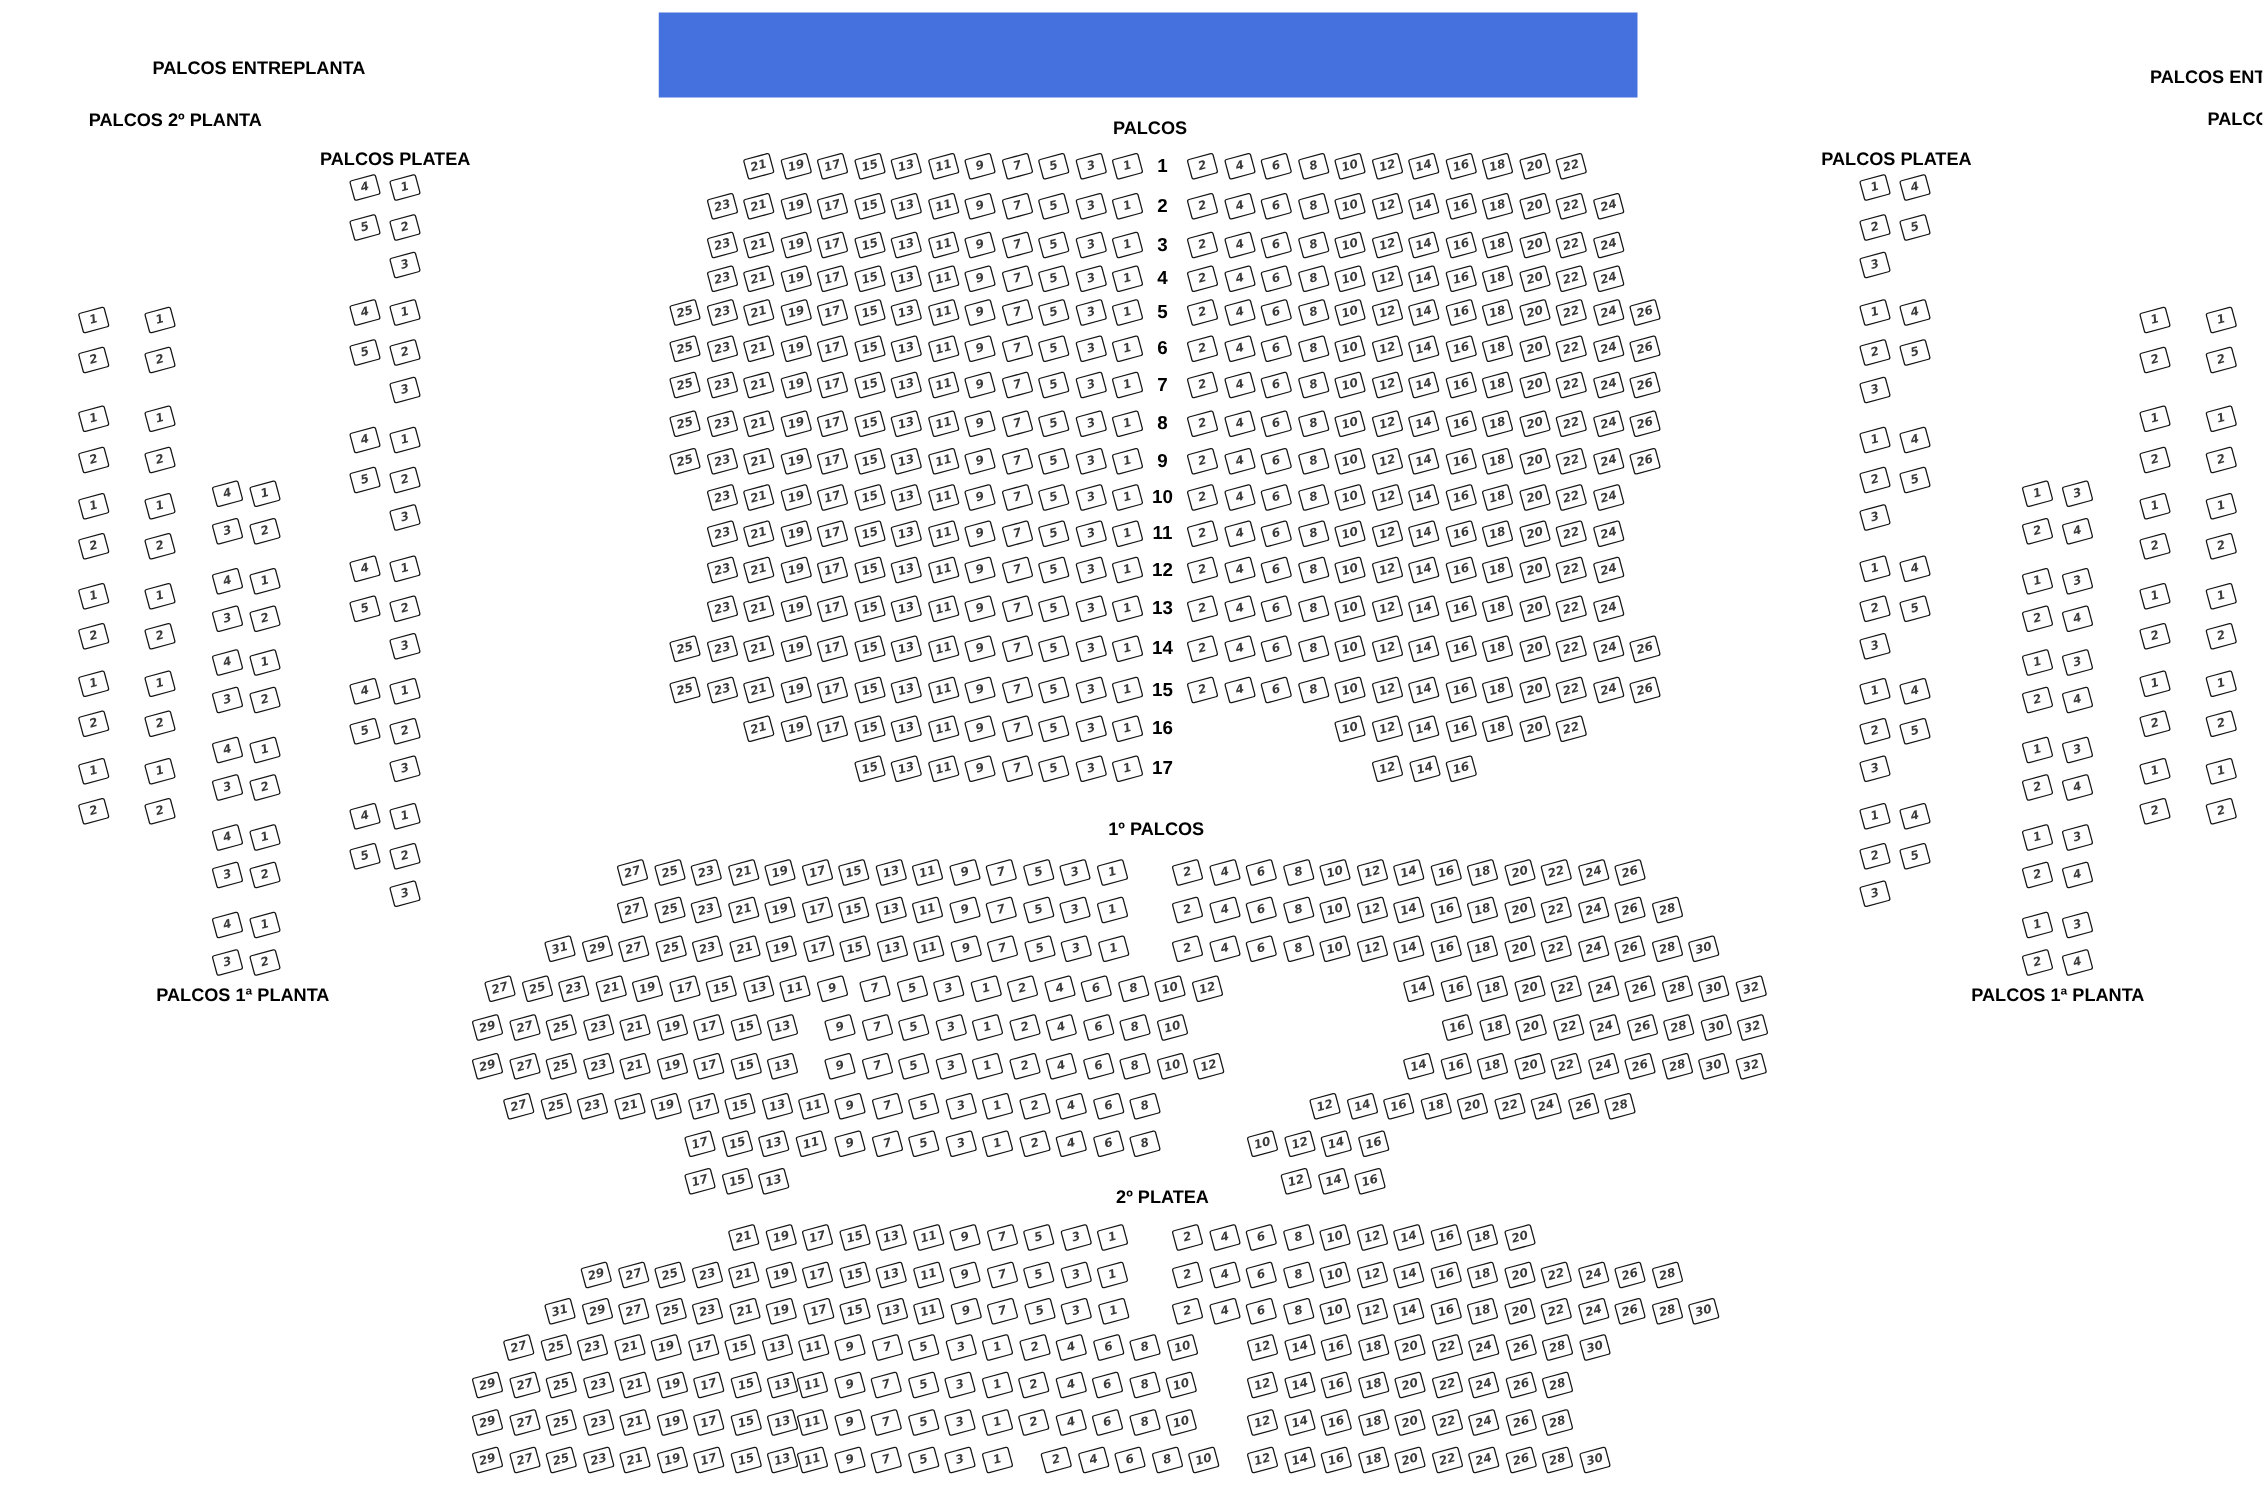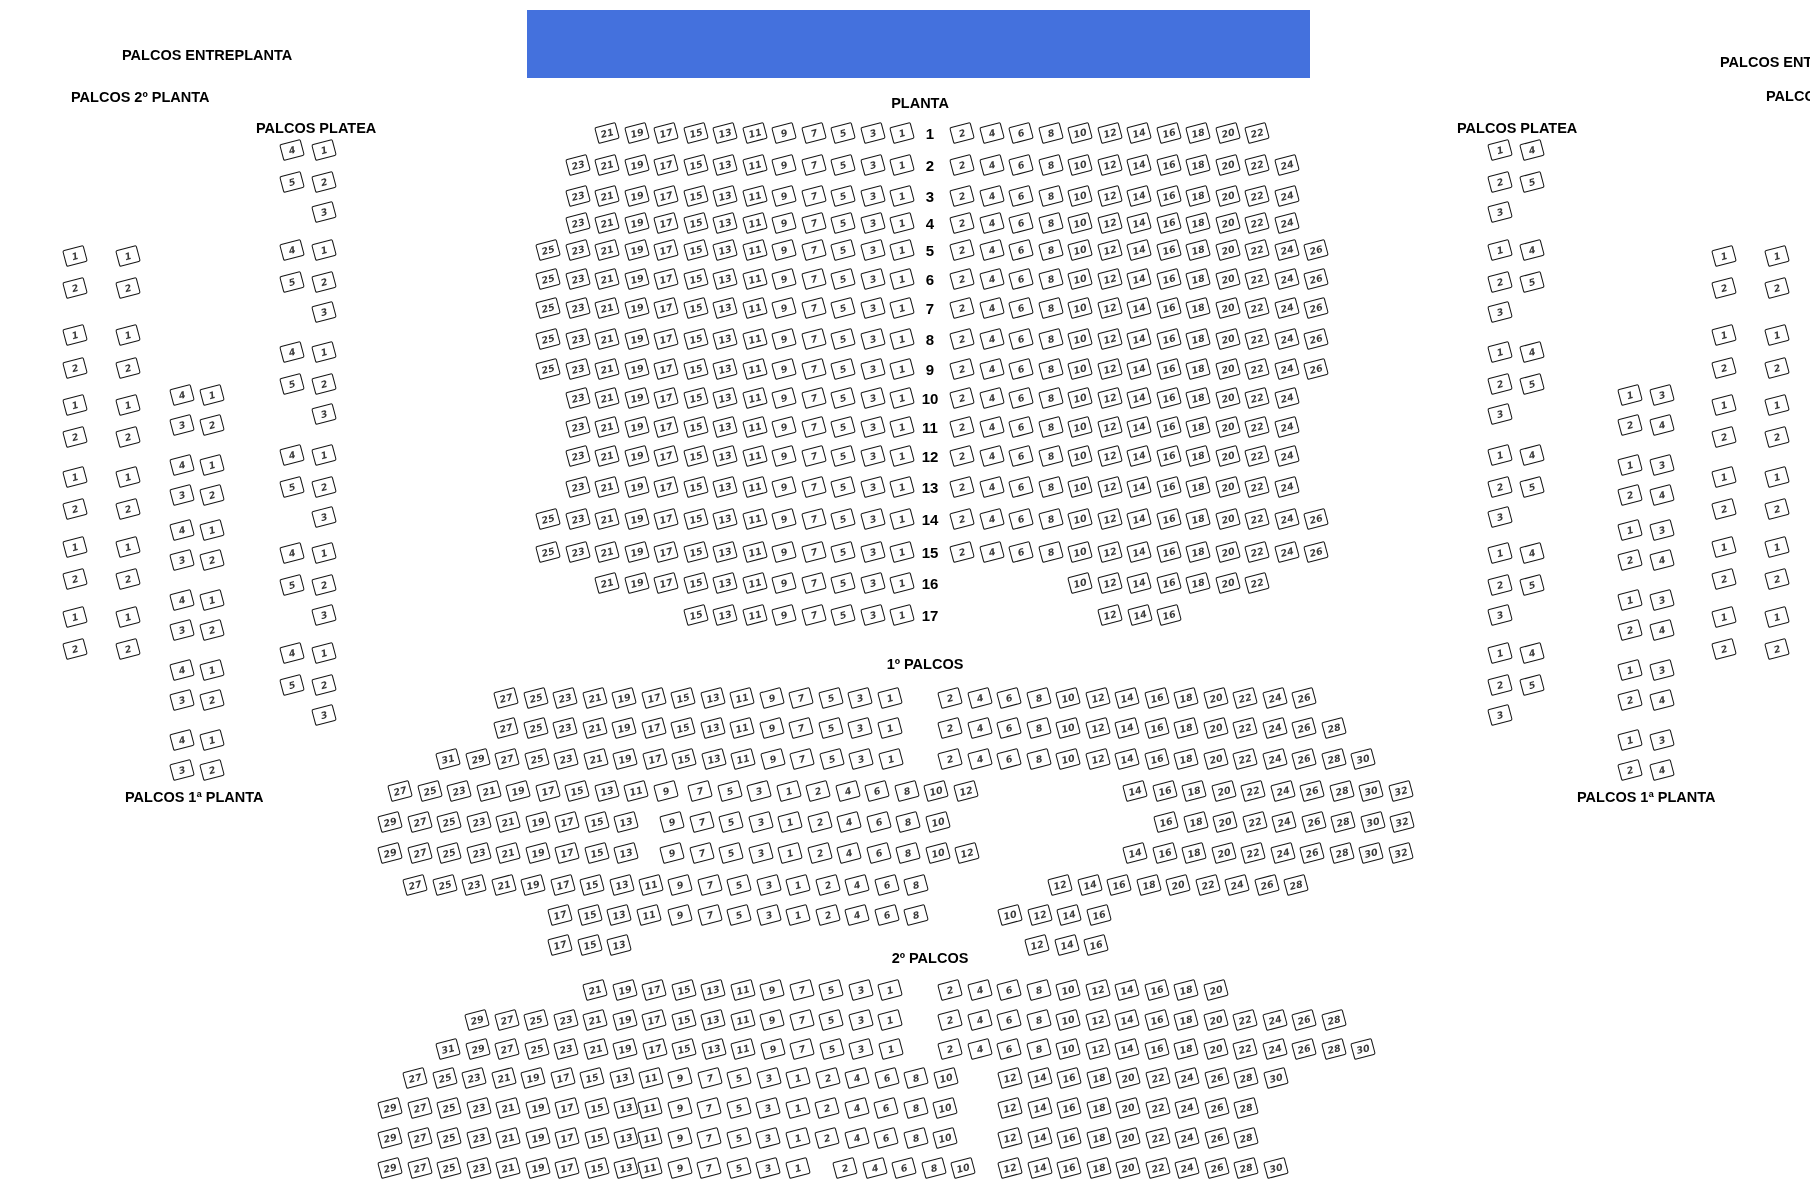--- a/index.html
+++ b/index.html
@@ -35,23 +35,23 @@
   <div class="lbl" style="left:122px;top:47px">PALCOS ENTREPLANTA</div>
   <div class="lbl" style="left:71px;top:89px">PALCOS 2º PLANTA</div>
   <div class="lbl" style="left:256px;top:120px">PALCOS PLATEA</div>
   <div class="lbl" style="left:125px;top:789px">PALCOS 1ª PLANTA</div>
 
   <div class="lbl" style="left:1720px;top:54px">PALCOS ENTREPLANTA</div>
   <div class="lbl" style="left:1766px;top:88px">PALCOS 2º PLANTA</div>
   <div class="lbl" style="left:1457px;top:120px">PALCOS PLATEA</div>
   <div class="lbl" style="left:1577px;top:789px">PALCOS 1ª PLANTA</div>
 
-  <div class="lbl center" style="left:920px;top:95px">PLANTA</div>
+  <div class="lbl center" style="left:920px;top:95px">PALCOS</div>
   <div class="lbl center" style="left:925px;top:656px">1º PALCOS</div>
-  <div class="lbl center" style="left:930px;top:950px">2º PALCOS</div>
+  <div class="lbl center" style="left:930px;top:950px">2º PLATEA</div>
 
   <div id="seats">
       <div class="seat" style="left: 607px; top: 133px;">21</div>
       <div class="seat" style="left: 636.5px; top: 133px;">19</div>
       <div class="seat" style="left: 666px; top: 133px;">17</div>
       <div class="seat" style="left: 695.5px; top: 133px;">15</div>
       <div class="seat" style="left: 725px; top: 133px;">13</div>
       <div class="seat" style="left: 754.5px; top: 133px;">11</div>
       <div class="seat" style="left: 784px; top: 133px;">9</div>
       <div class="seat" style="left: 813.5px; top: 133px;">7</div>

